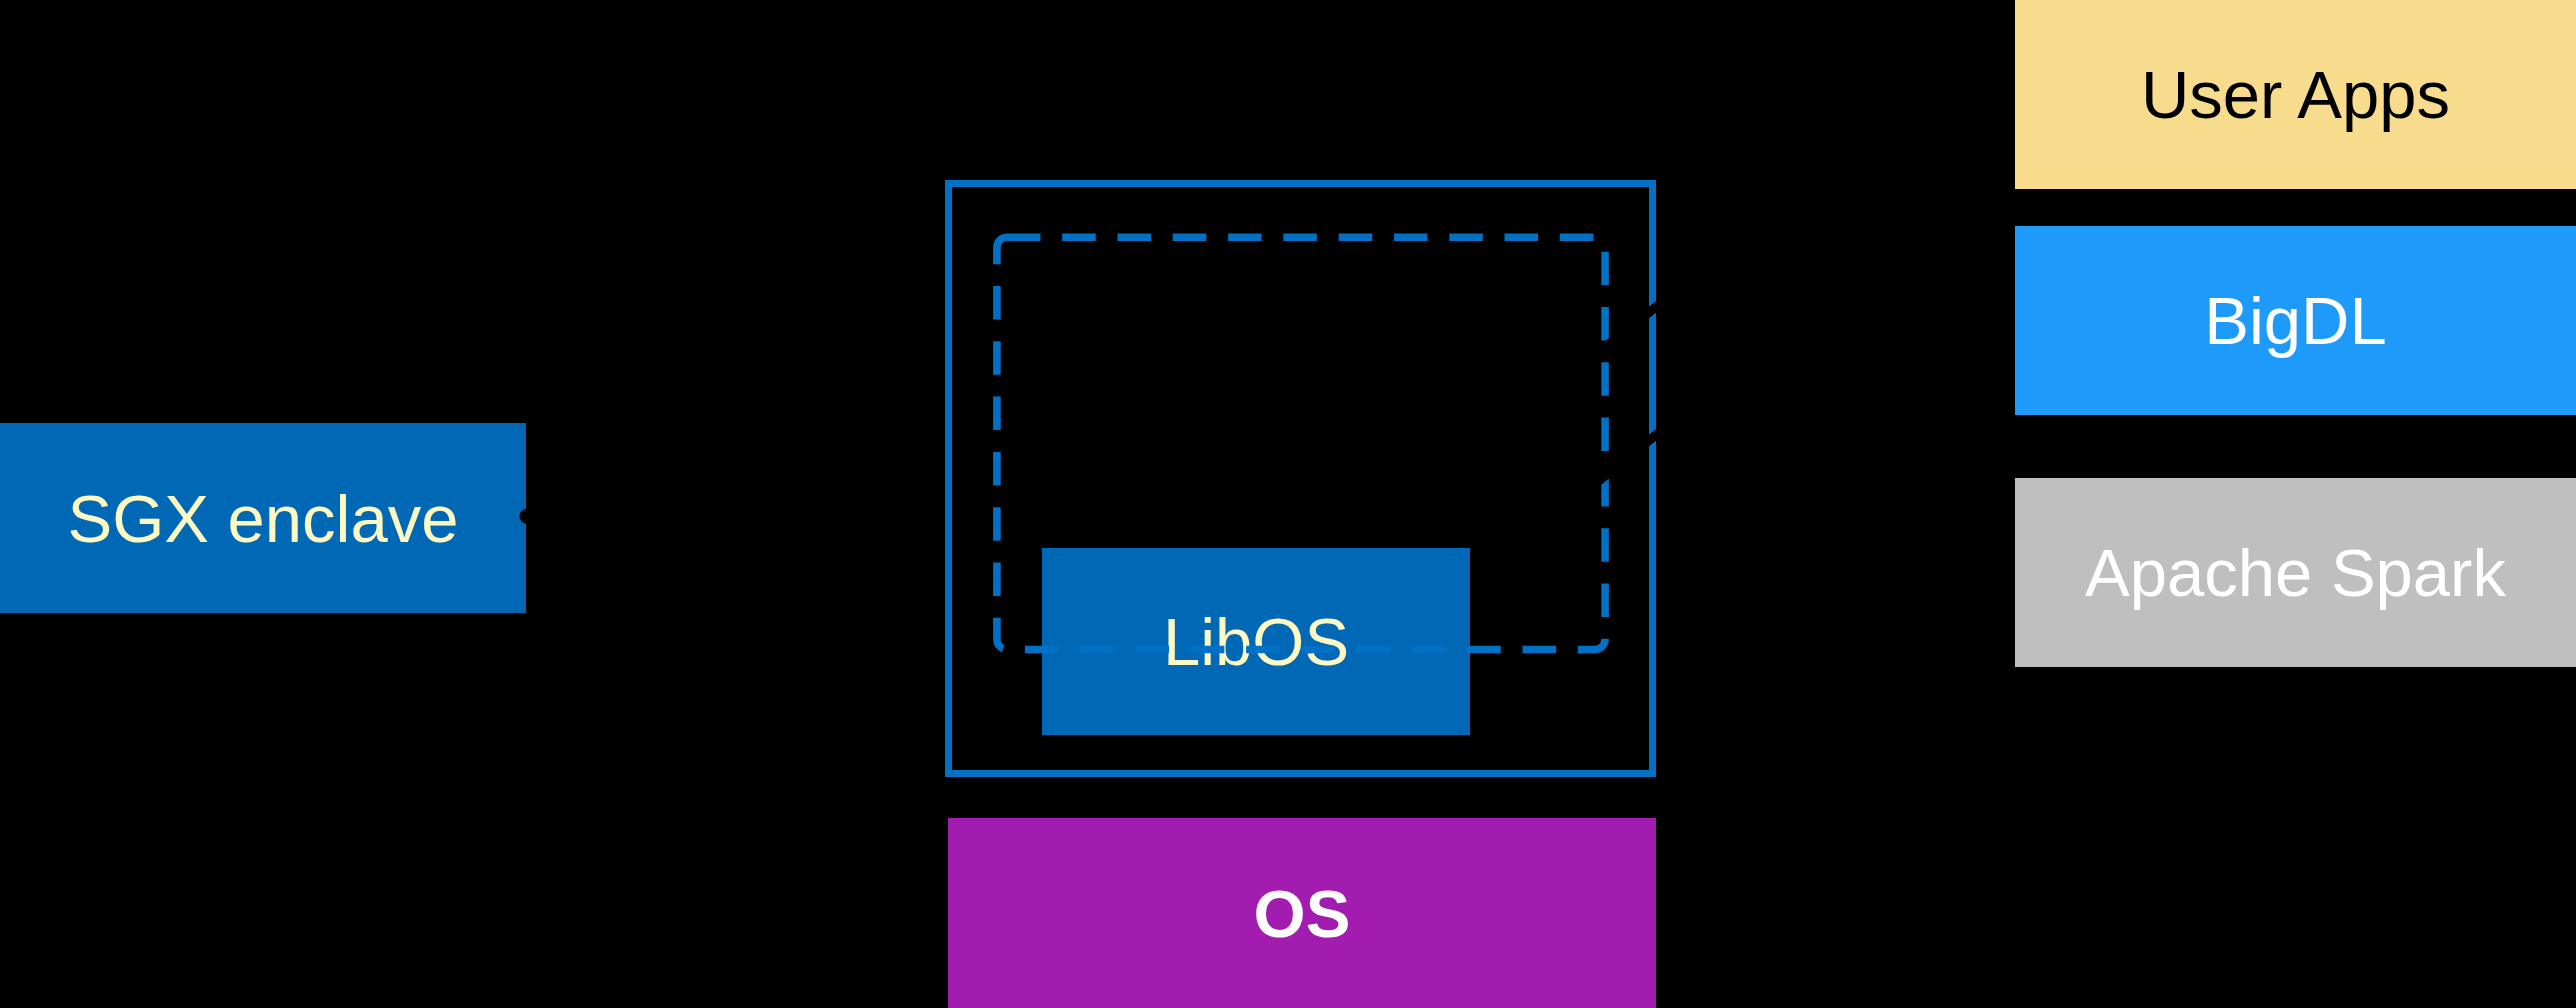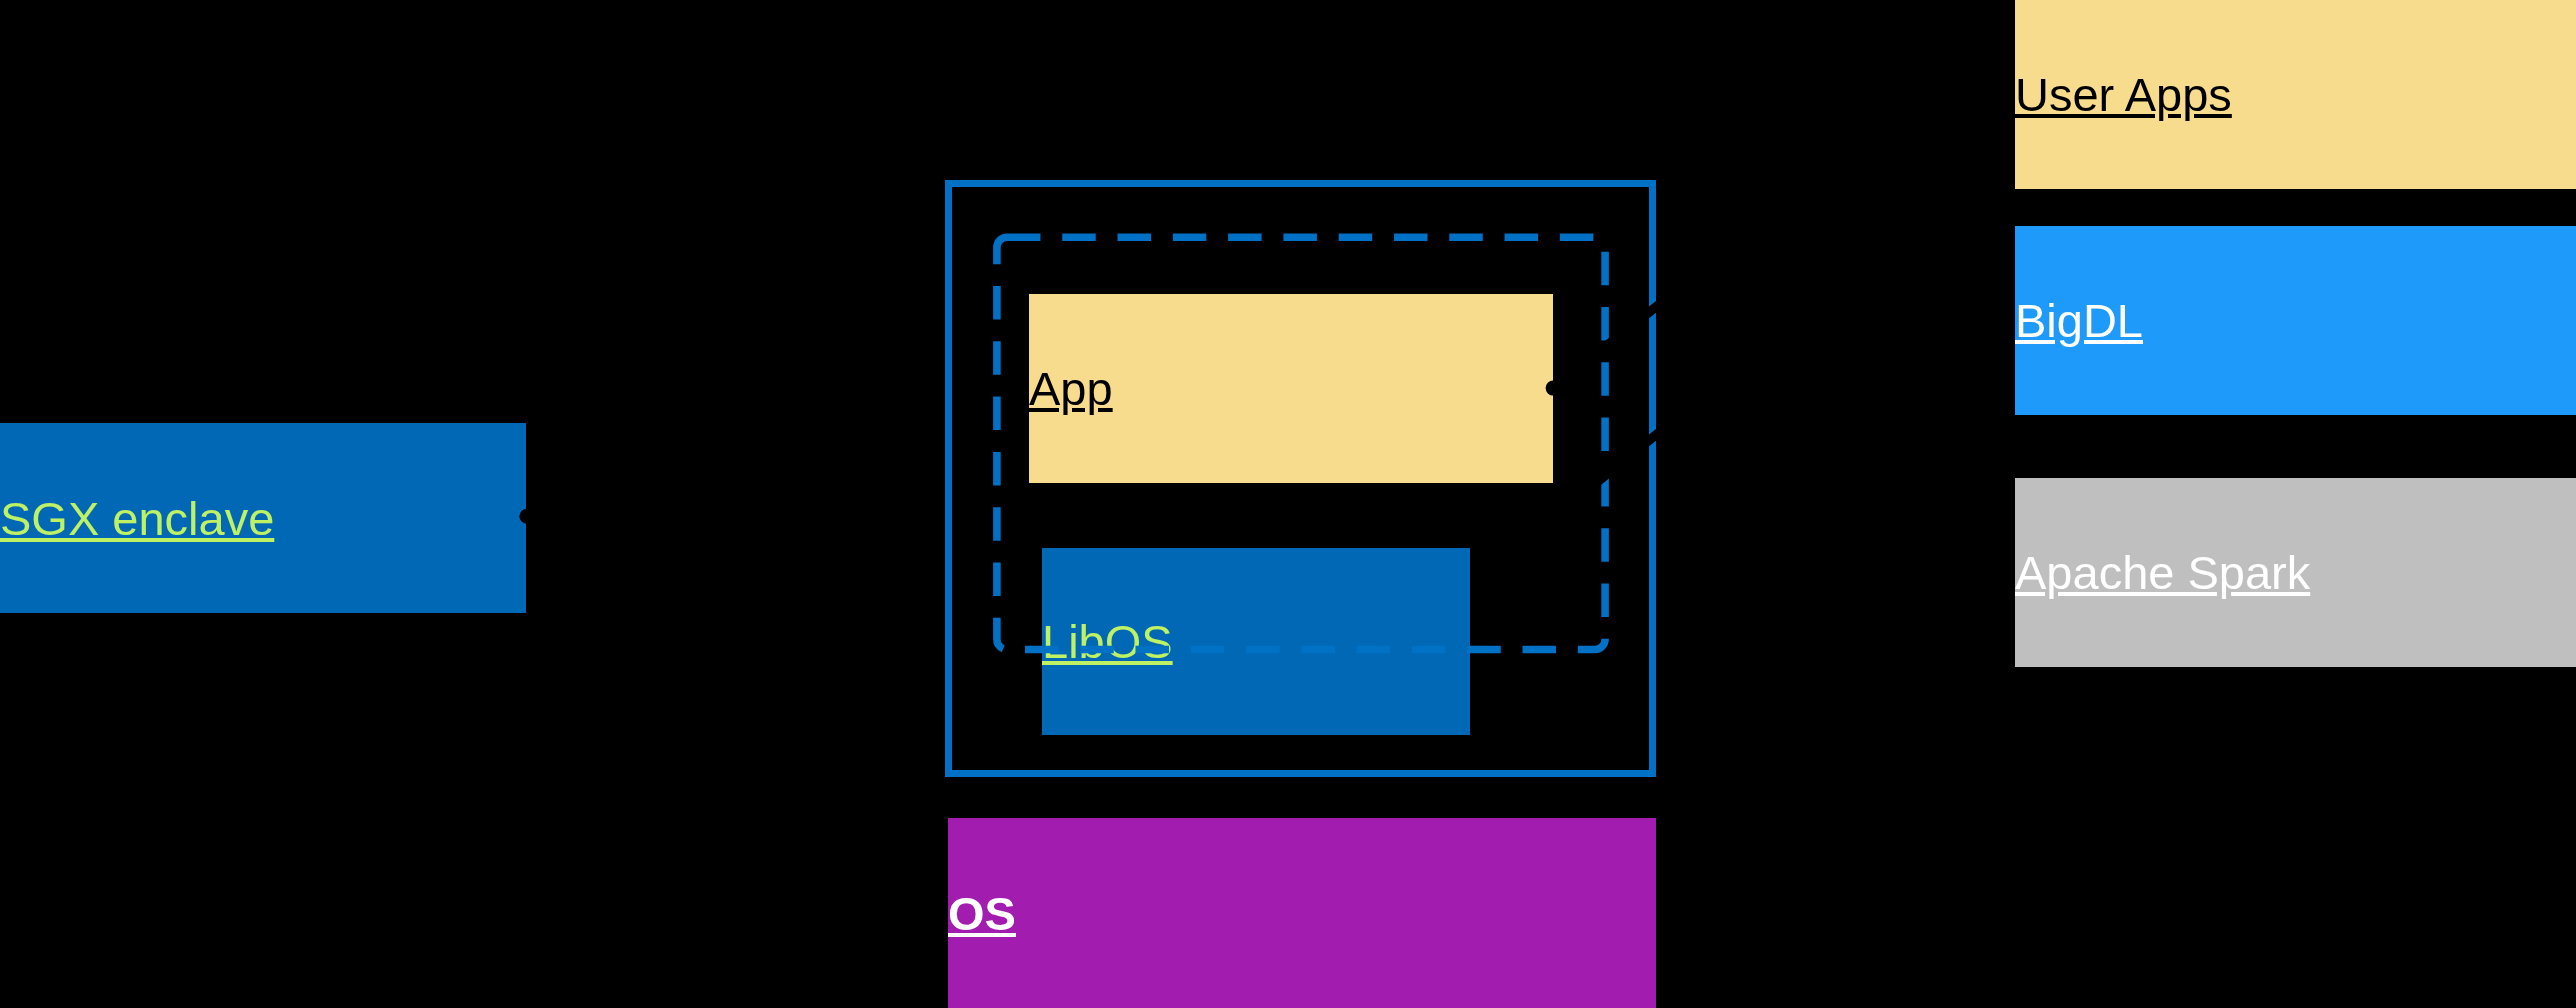--- a/index.html
+++ b/index.html
@@ -12,28 +12,28 @@
     width: 2576px;
     height: 1009px;
     background: #000000;
     overflow: hidden;
     font-family: "Liberation Sans", sans-serif;
   }
   .box {
     position: absolute;
     display: flex;
     align-items: center;
-    font-size: 47px;
+    justify-content: center;
+    font-size: 67px;
     line-height: 1;
     white-space: nowrap;
     box-sizing: border-box;
-    text-decoration: underline;
   }
   
-  .fill-intel-blue { background: #0068B5; color: #bef264; }
+  .fill-intel-blue { background: #0068B5; color: #fef9c3; }
   .fill-bigdl-blue { background: #1E9AFA; color: #FFFFFF; }
   .fill-yellow     { background: #F6DC8C; color: #000000; }
   .fill-os-gray    { background: #a21caf; color: #FFFFFF; }
   .fill-spark-gray { background: #BFBFBF; color: #FFFFFF; }
 
   #sgx-box        { left: 0px;    top: 423px; width: 526px; height: 190px; }
   #outer-box      { left: 945px; top: 180px; width: 711px; height: 597px;
                     border: 7.5px solid #0071C5; background: transparent; }
   #app-box        { left: 1029px; top: 294px; width: 524px; height: 189px; }
   #libos-box      { left: 1042px; top: 548px; width: 428px; height: 187px; }
@@ -55,23 +55,20 @@
 <body>
 
 <div class="canvas">
 
   <div class="box fill-intel-blue" id="sgx-box">
     <span>SGX enclave</span>
   </div>
 
   <div class="box" id="outer-box"></div>
 
-  <div class="box fill-yellow" id="app-box">
-    <span>App</span>
-  </div>
 
   <div class="box fill-intel-blue" id="libos-box">
     <span>LibOS</span>
   </div>
 
   <div class="box fill-os-gray" id="os-box">
     <span>OS</span>
   </div>
 
   <div class="box fill-yellow" id="user-apps-box">

